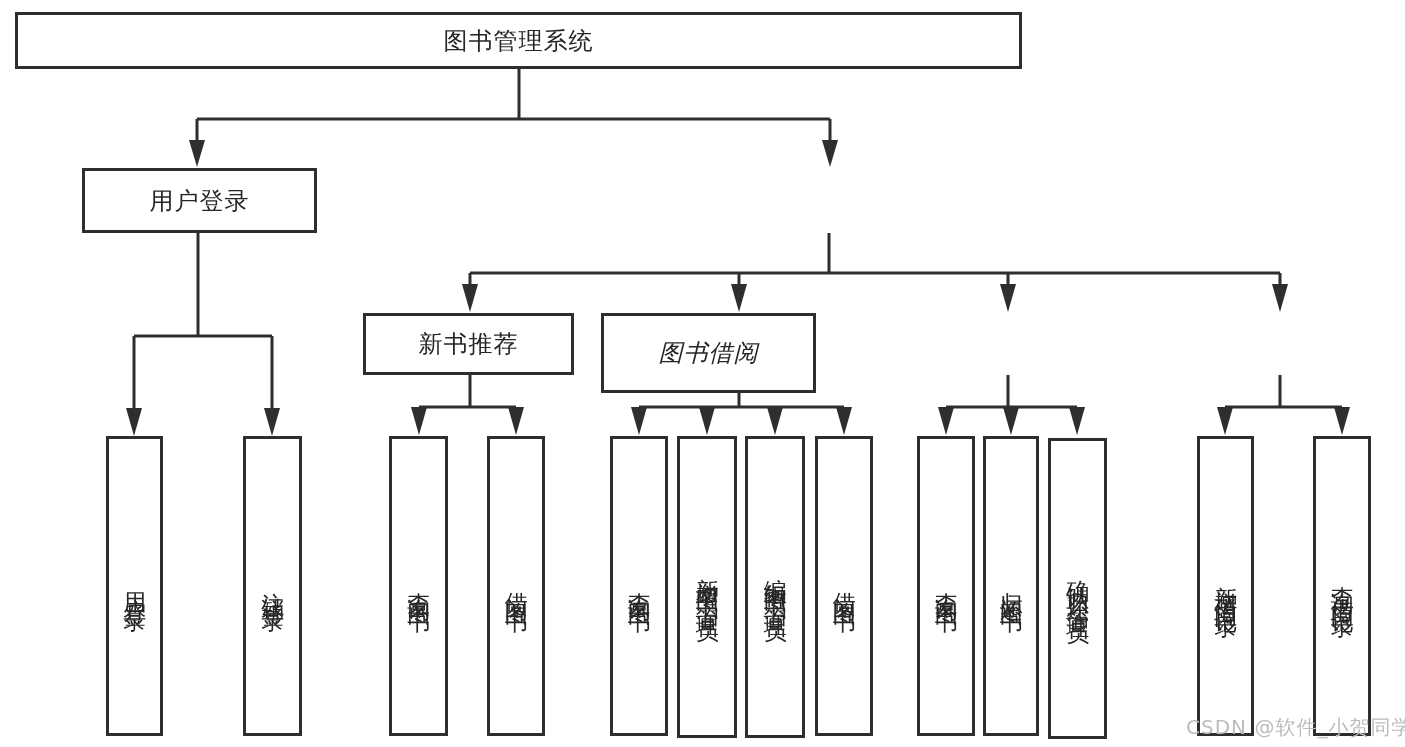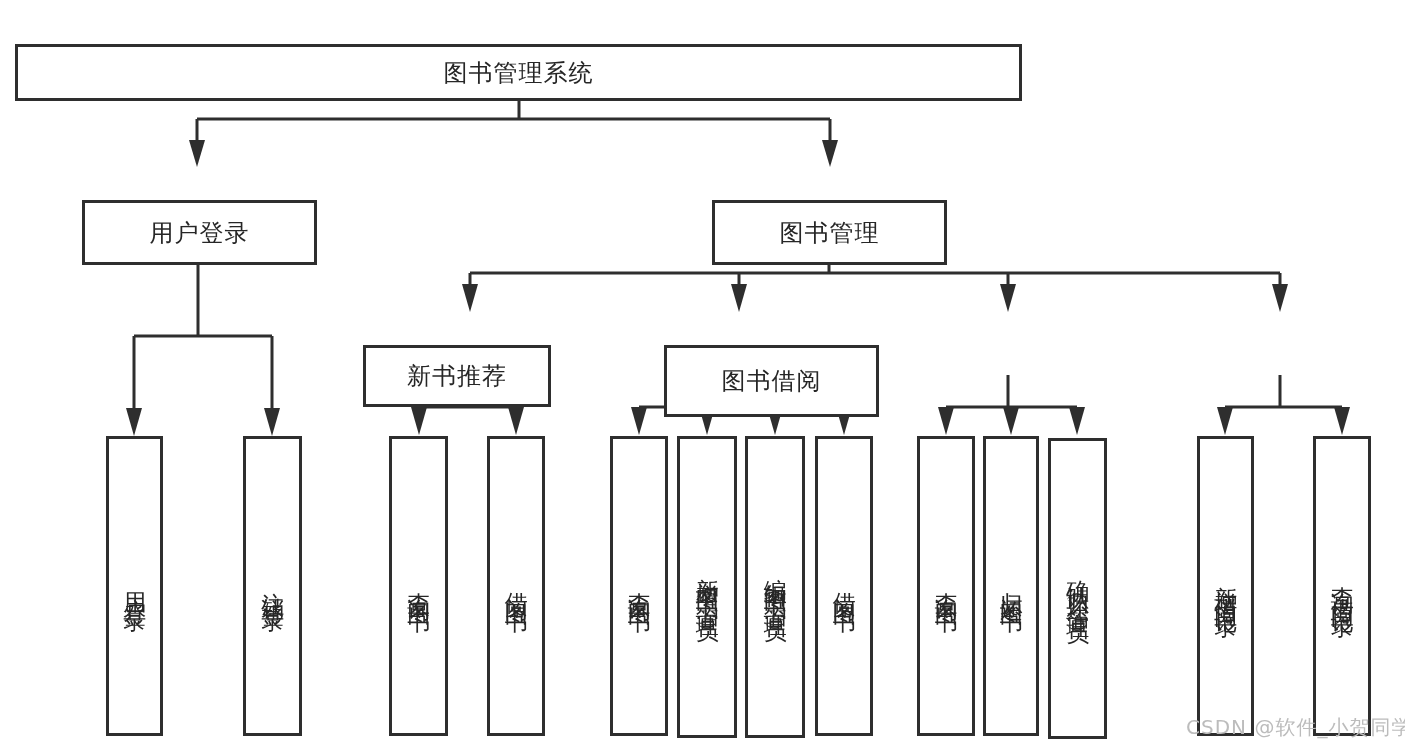--- a/index.html
+++ b/index.html
@@ -6,21 +6,21 @@
   .canvas{
     position:relative;width:1405px;height:747px;background:#ffffff;
     font-family:"DejaVu Sans","Liberation Sans",sans-serif;overflow:hidden;
   }
   svg.wires{position:absolute;left:0;top:0;width:1405px;height:747px;}
   .node{
     position:absolute;border:3px solid #2e2e2e;background:#ffffff;
     display:flex;align-items:center;justify-content:center;
     color:#262626;box-sizing:border-box;text-align:center;
   }
-  .h{font-size:24px;letter-spacing:1px;white-space:nowrap;margin-top:32px;}
+  .h{font-size:24px;letter-spacing:1px;white-space:nowrap;}
   .v{
     writing-mode:vertical-rl;text-orientation:upright;
     font-size:23px;letter-spacing:6px;line-height:1.1;
   }
   .watermark{
     position:absolute;left:1186px;top:714px;font-size:20px;
     color:#bcbcbc;letter-spacing:1px;white-space:nowrap;
   }
 </style>
 </head>
@@ -71,24 +71,23 @@
       <polygon points="1069,407 1085,407 1077,435"></polygon>
 
       <polygon points="1217,407 1233,407 1225,435"></polygon>
       <polygon points="1334,407 1350,407 1342,435"></polygon>
     </g>
   </svg>
 
   <div class="node h" style="left:15px;top:12px;width:1007px;height:57px;">图书管理系统</div>
 
   <div class="node h" style="left:82px;top:168px;width:235px;height:65px;">用户登录</div>
-  <div class="node h" style="left:712px;top:168px;width:235px;height:65px;">图书管理</div>
 
-  <div class="node h" style="left:363px;top:313px;width:188px;height:62px;">新书推荐</div>
-  <div class="node h" style="left:664px;top:313px;width:215px;height:72px;">图书借阅</div>
+  <div class="node h" style="left:363px;top:313px;width:211px;height:62px;">新书推荐</div>
+  <div class="node h" style="left:601px;top:313px;width:215px;height:80px;font-style:italic;">图书借阅</div>
 
   <div class="node v" style="left:106px;top:436px;width:57px;height:300px;">用户登录</div>
   <div class="node v" style="left:243px;top:436px;width:59px;height:300px;">注销登录</div>
 
   <div class="node v" style="left:389px;top:436px;width:59px;height:300px;">查询图书</div>
   <div class="node v" style="left:487px;top:436px;width:58px;height:300px;">借阅图书</div>
 
   <div class="node v" style="left:610px;top:436px;width:58px;height:300px;">查询图书</div>
   <div class="node v" style="left:677px;top:436px;width:60px;height:302px;">新增图书（管理员）</div>
   <div class="node v" style="left:745px;top:436px;width:60px;height:302px;">编辑图书（管理员）</div>

